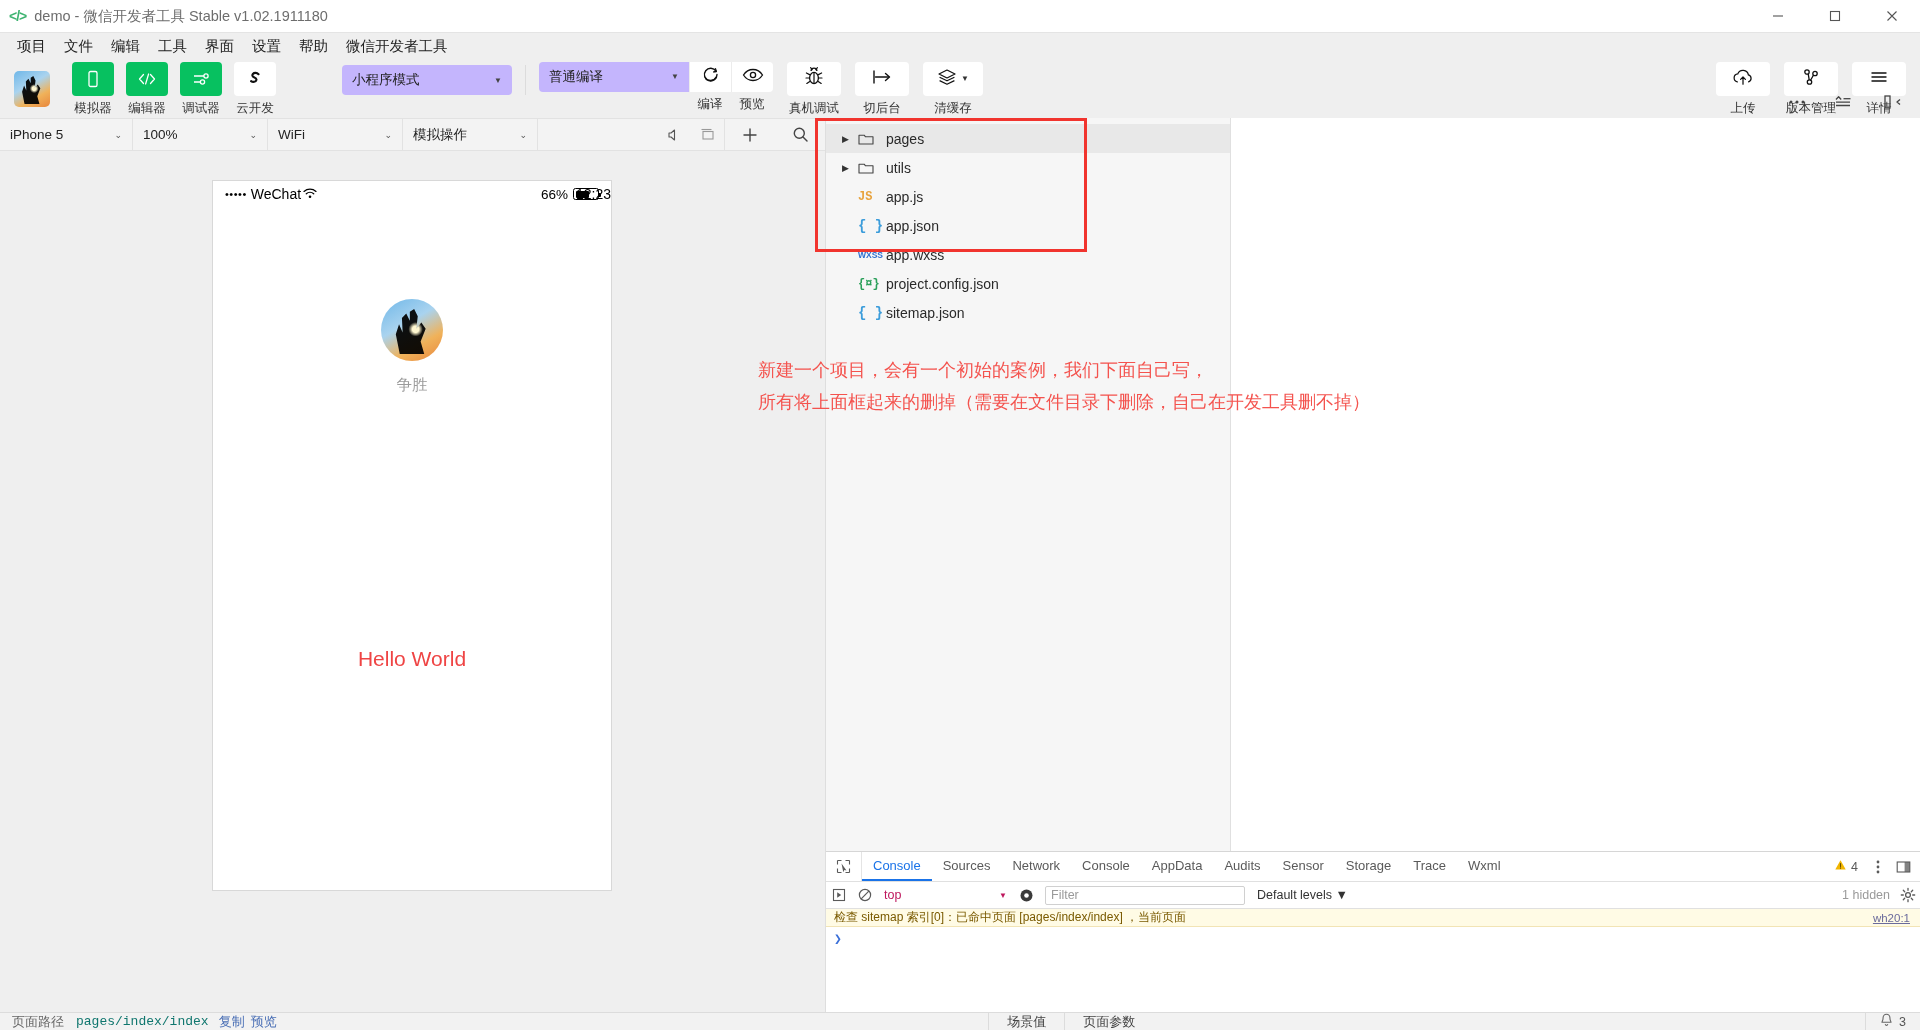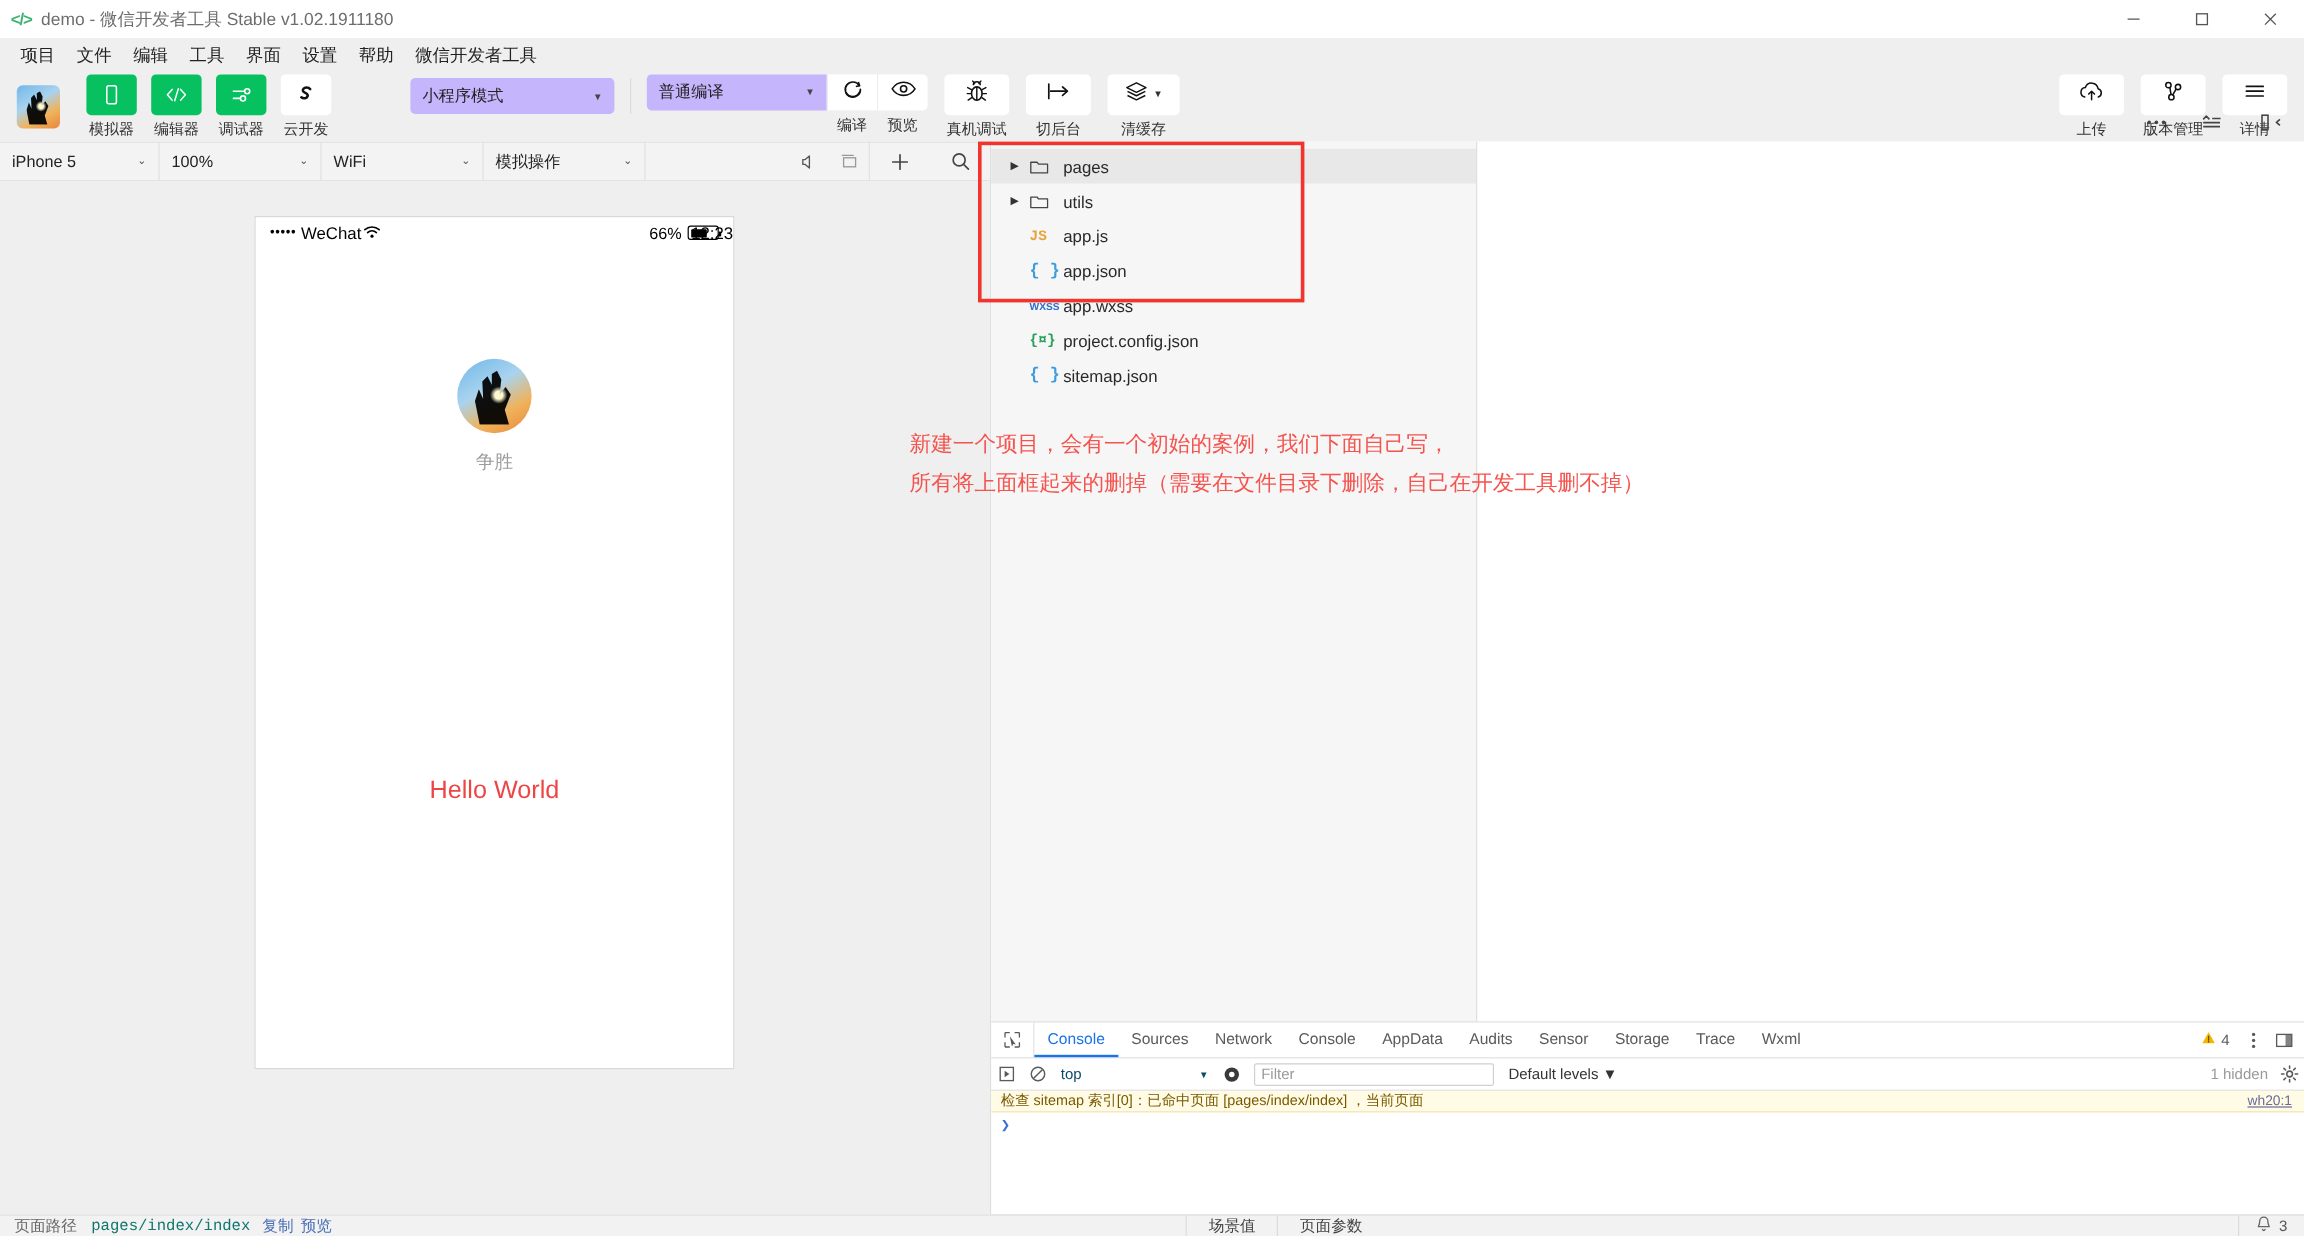--- a/index.html
+++ b/index.html
@@ -128,21 +128,21 @@
   .devtools { height: 161px; background: #ffffff; border-top: 1px solid #d6d6d6; display: flex; flex-direction: column; flex: none; }
   .dt-tabs { height: 30px; display: flex; align-items: stretch; border-bottom: 1px solid #e0e0e0; }
   .dt-insp { width: 36px; display: flex; align-items: center; justify-content: center; border-right: 1px solid #e4e4e4; color: #5a5a5a; cursor: pointer; }
   .dt-tab { padding: 0 11px; display: flex; align-items: center; font-size: 13px; color: #5a5a5a; cursor: pointer; border-bottom: 2px solid transparent; }
   .dt-tab.active { color: #1a73e8; border-bottom-color: #1a73e8; }
   .dt-right { margin-left: auto; display: flex; align-items: center; padding-right: 6px; gap: 3px; }
   .dt-warn { display: flex; align-items: center; gap: 4px; font-size: 12.5px; color: #5a5a5a; padding: 0 6px; }
   .dt-ic { width: 22px; height: 26px; display:flex; align-items:center; justify-content:center; color:#5a5a5a; cursor:pointer; }
   .dt-filters { height: 27px; display: flex; align-items: center; border-bottom: 1px solid #e0e0e0; gap: 0; }
   .dt-fic { width: 26px; height: 27px; display:flex; align-items:center; justify-content:center; color:#5a5a5a; cursor:pointer; }
-  .ctx-sel { width: 135px; height: 27px; display:flex; align-items:center; font-size: 12.5px; color:#0c4a6e; padding: 0 6px; cursor:pointer; }
+  .ctx-sel { width: 135px; height: 27px; display:flex; align-items:center; font-size: 12.5px; color:#be185d; padding: 0 6px; cursor:pointer; }
   .ctx-sel .cap { flex: 1; }
   .ctx-sel .caret { font-size: 8px; }
   .filter-input { width: 200px; height: 19px; border: 1px solid #d0d0d0; border-radius: 2px; font-size: 12.5px; color: #333; padding: 0 5px; background: #fff; outline: none; margin: 0 6px; }
   .filter-input::placeholder { color: #9a9a9a; }
   .lvl { font-size: 12.5px; color: #333; cursor: pointer; padding: 0 6px; }
   .hidden-cnt { margin-left: auto; font-size: 12.5px; color: #9a9a9a; padding-right: 6px; }
   .gear { width: 24px; height: 27px; display:flex; align-items:center; justify-content:center; color:#5a5a5a; cursor:pointer; }
   .dt-log { flex: 1; overflow: hidden; position: relative; }
   .log-warn { height: 18px; background: #fffbe5; border-bottom: 1px solid #f2e4b5; display: flex; align-items: center; padding-left: 8px; font-size: 12px; color: #7a5a00; overflow: hidden; }
   .log-warn .lw-src { margin-left: auto; padding-right: 10px; color: #6b6b9c; text-decoration: underline; font-size: 11.5px; }

